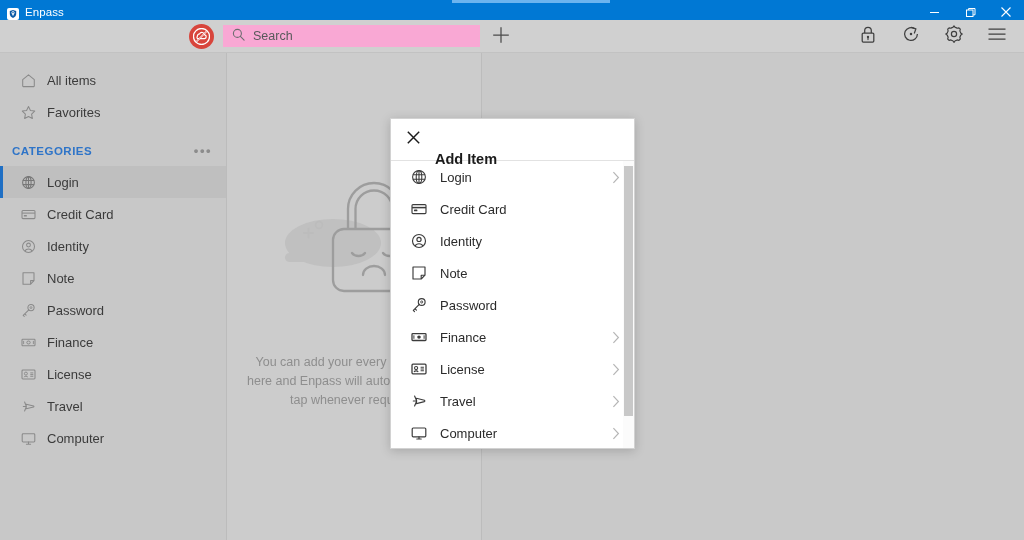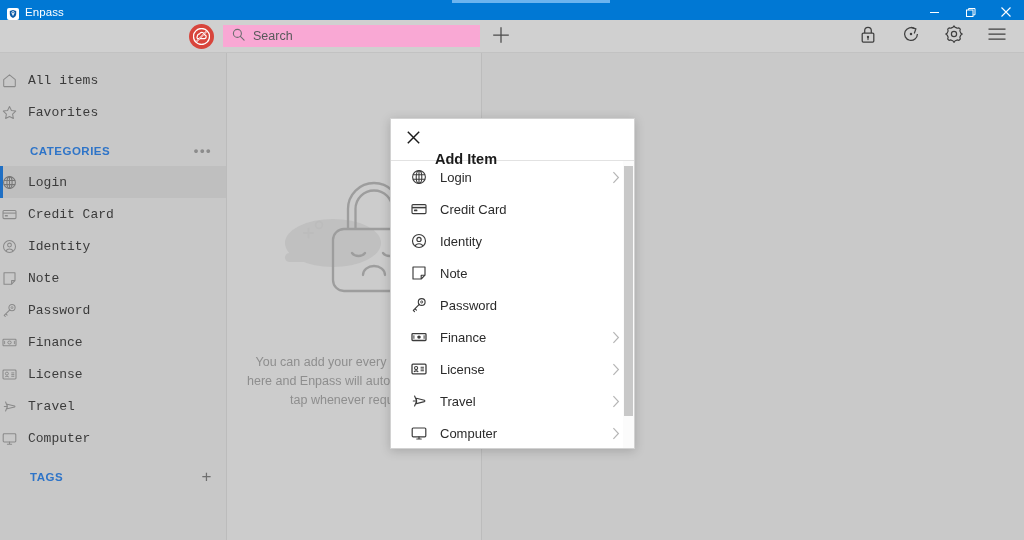--- a/index.html
+++ b/index.html
@@ -51,31 +51,31 @@
   .tr-btn{width:43px;height:28px;display:flex;align-items:center;justify-content:center;}
 
   
   .sidebar{
     position:absolute;left:0;top:53px;width:226px;height:487px;
     background:#c8c8c8;border-right:1px solid #bcbcbc;
     overflow:hidden;
   }
   .nav-row{
     position:relative;height:32px;display:flex;align-items:center;
-    padding-left:1px;box-sizing:border-box;font-family:Liberation Mono, monospace;
+    padding-left:20px;box-sizing:border-box;
   }
   .nav-row .ico{width:16px;height:16px;display:flex;align-items:center;justify-content:center;flex:0 0 16px;}
   .nav-row .lbl{margin-left:11px;font-size:13px;color:#3b3b3b;white-space:nowrap;}
   .nav-row.sel{background:#bfbfbf;}
   .nav-row.sel::before{
     content:"";position:absolute;left:0;top:0;width:3px;height:32px;background:#1f6fc4;
   }
   .sec-head{
     height:30px;display:flex;align-items:center;padding:0 14px 0 12px;
-    font-size:11.5px;font-weight:bold;letter-spacing:.5px;color:#2e74c8;margin-left:18px;
+    font-size:11.5px;font-weight:bold;letter-spacing:.5px;color:#2e74c8;
   }
   .sec-head .dots{margin-left:auto;color:#8c8c8c;font-size:13px;letter-spacing:1.5px;line-height:8px;}
   .sec-head .plus{margin-left:auto;color:#6e6e6e;font-size:17px;line-height:14px;font-weight:300;}
 
   
   .list-pane{
     position:absolute;left:227px;top:53px;width:254px;height:487px;
     background:#cccccc;border-right:1px solid #bcbcbc;overflow:hidden;
   }
   .detail-pane{
@@ -341,24 +341,20 @@
           <rect x="1.2" y="2.8" width="12.6" height="8.2" rx=".9" fill="none" stroke="#8a8a8a" stroke-width="1.05"></rect>
           <path d="M7.5 11.0 V13.2 M5.4 13.2 H9.6" stroke="#8a8a8a" stroke-width="1.05" stroke-linecap="round"></path>
         </svg>
       </span>
       <span class="lbl">Computer</span>
     </div>
 
 
     <div style="height:8px"></div>
 
-    <div class="sec-head">
-      <span>TAGS</span>
-      <span class="plus">+</span>
-    </div>
   </div>
 
   <div class="list-pane">
     <div class="empty-wrap">
       <span class="empty-art">
         <svg class="empty-art" viewBox="0 0 190 150">
           <g fill="#c0c0c0">
             <ellipse cx="74" cy="76" rx="48" ry="24"></ellipse>
             <rect x="26" y="86" width="40" height="9" rx="4.5"></rect>
             <circle cx="60" cy="58" r="3.4" fill="none" stroke="#bcbcbc" stroke-width="1.6"></circle>

